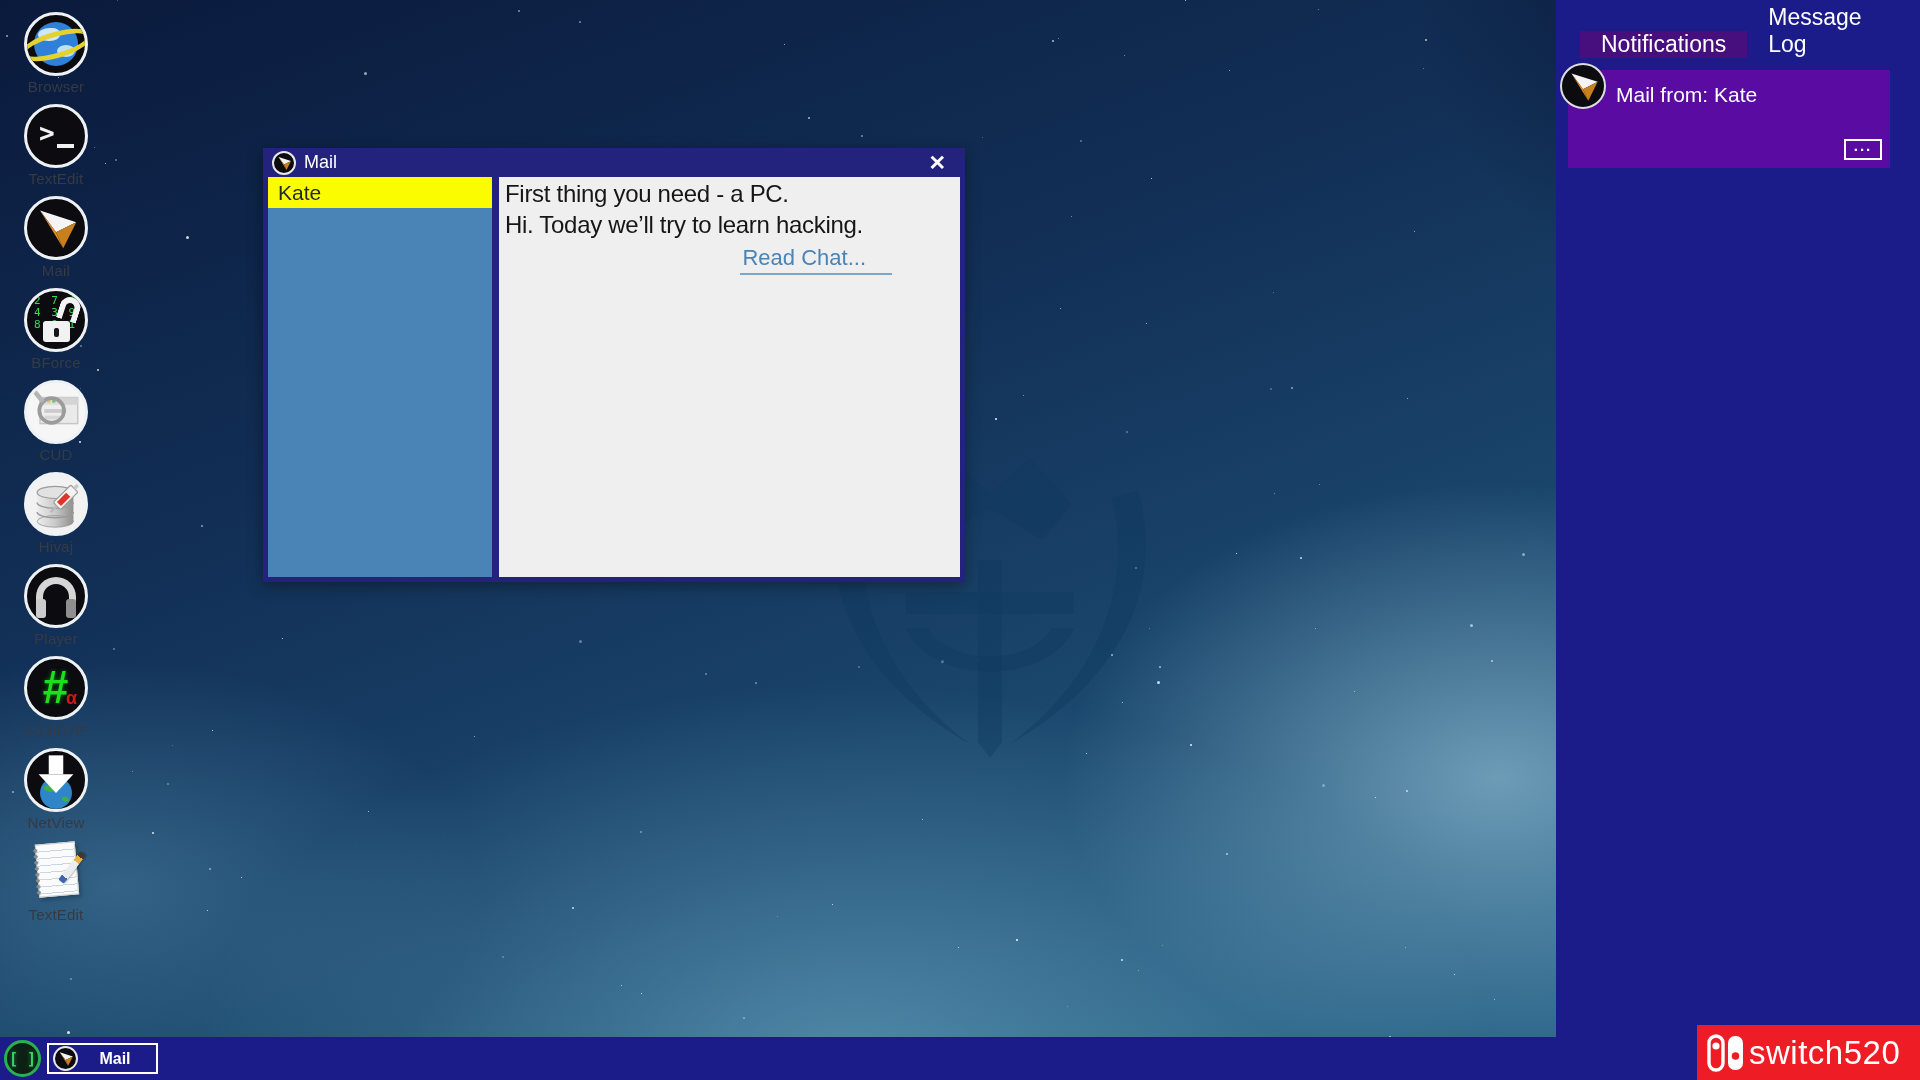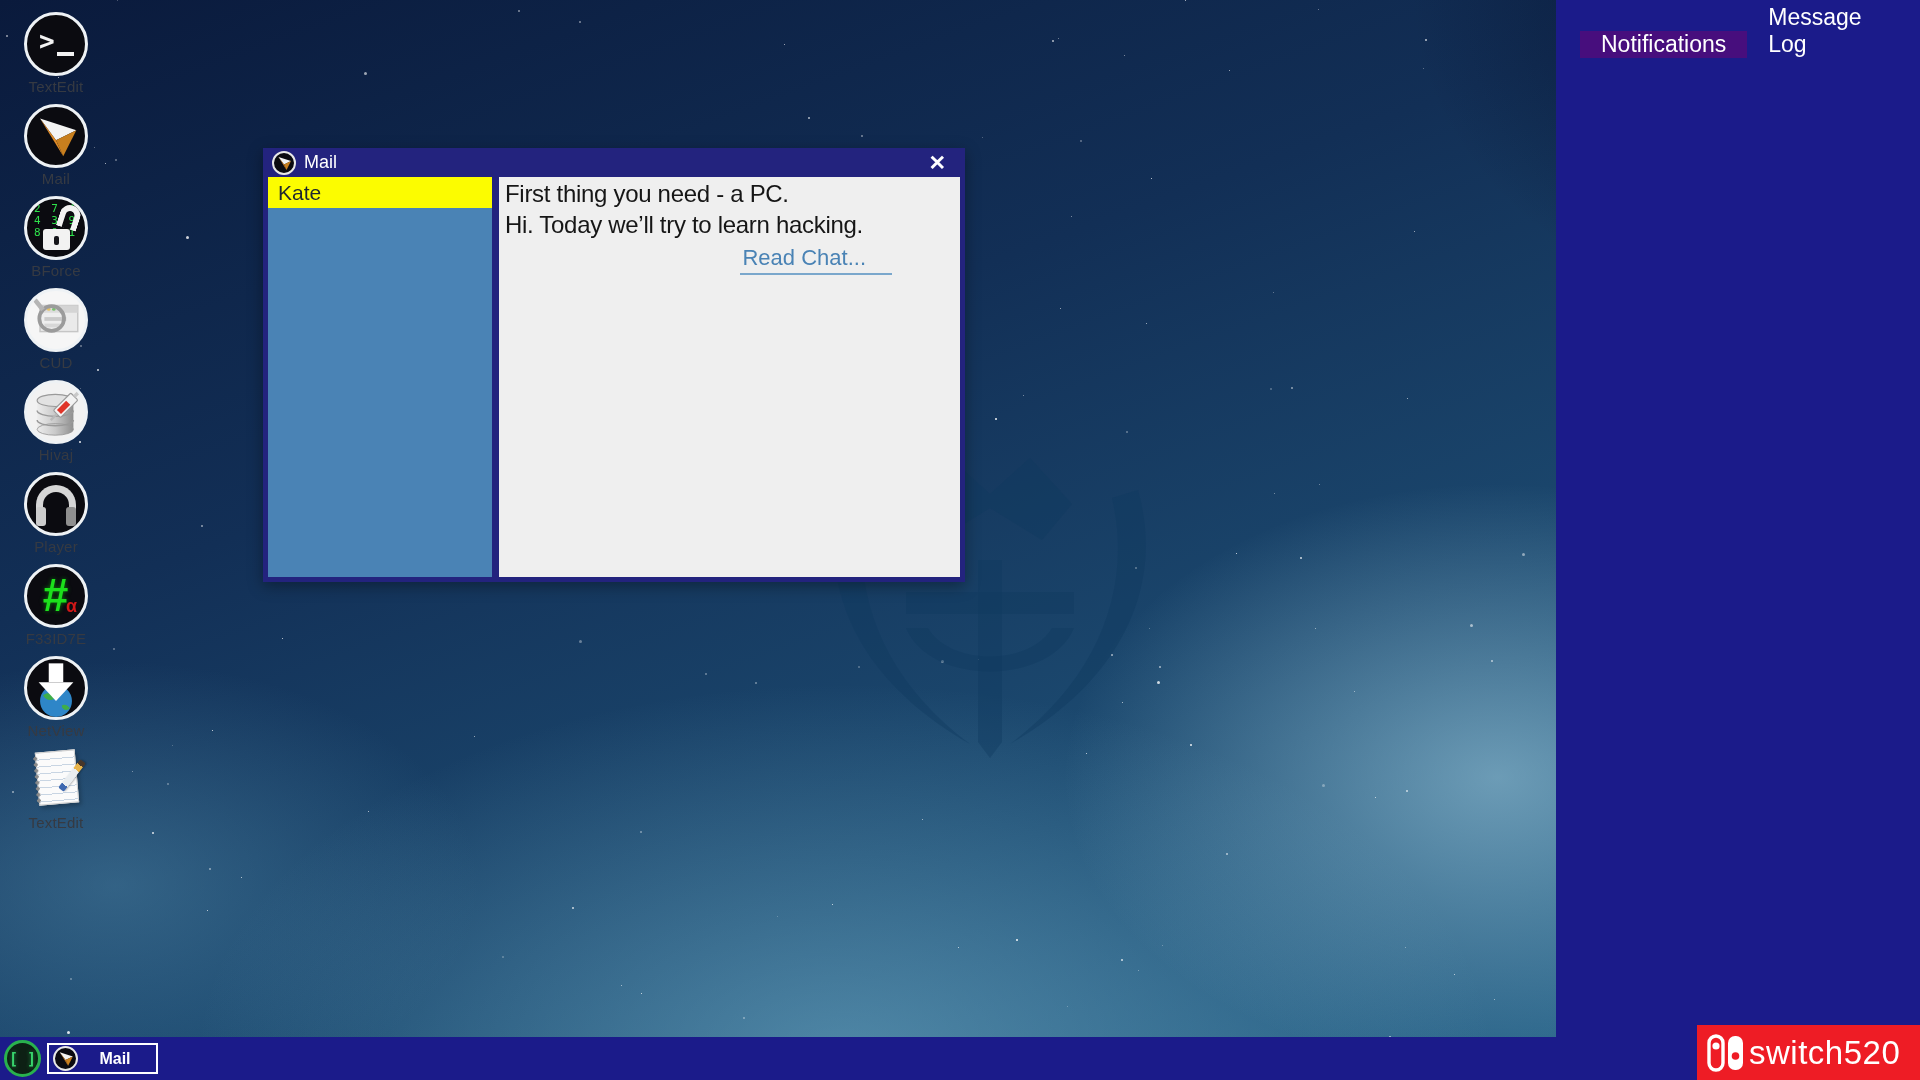--- a/index.html
+++ b/index.html
@@ -276,20 +276,29 @@
     <path d="M52,48 C26,140 64,236 180,302 C96,240 56,150 78,56 Z"></path>
     <path d="M348,48 C374,140 336,236 220,302 C304,240 344,150 322,56 Z"></path>
     <path d="M188,118 h24 v182 l-12,16 l-12,-16 Z"></path>
     <path d="M116,150 h168 v22 h-168 Z"></path>
     <path d="M116,186 C140,244 260,244 284,186 L262,186 C240,224 160,224 138,186 Z"></path>
   </g>
 </svg>
 
 <div class="icon-col">
 
+  <div class="icon-cell">
+    <div class="dicon">
+      <div class="gb-globe"></div>
+        <div class="gb-land1"></div>
+        <div class="gb-land2"></div>
+        <div class="gb-ring"></div>
+    </div>
+    <div class="dlabel">Browser</div>
+  </div>
 
   <div class="icon-cell">
     <div class="dicon">
       <span class="t-prompt">&gt;</span>
         <span class="t-cursor"></span>
     </div>
     <div class="dlabel">TextEdit</div>
   </div>
 
   <div class="icon-cell">
@@ -426,20 +435,31 @@
       </div>
     </div>
   </div>
 </div>
 
 <div class="side-panel">
   <div class="sp-tabs">
     <div class="sp-tab active">Notifications</div>
     <div class="sp-tab">Message Log</div>
   </div>
+  <div class="sp-card">
+    <div class="sp-card-icon">
+      <svg class="plane" viewBox="0 0 40 40">
+          <polygon points="9,8 34,16 20,23" fill="#f4f4f4"></polygon>
+          <polygon points="9,8 20,23 25,34" fill="#e08b28"></polygon>
+          <polygon points="20,23 34,16 25,34" fill="#c87f1e"></polygon>
+        </svg>
+    </div>
+    <div class="sp-card-text">Mail from: Kate</div>
+    <div class="sp-more">...</div>
+  </div>
 </div>
 
 <div class="taskbar">
   <div class="start-btn">[ ]</div>
   <div class="tb-app">
     <div class="mini-mail">
       <svg class="plane" viewBox="0 0 40 40">
           <polygon points="9,8 34,16 20,23" fill="#f4f4f4"></polygon>
           <polygon points="9,8 20,23 25,34" fill="#e08b28"></polygon>
           <polygon points="20,23 34,16 25,34" fill="#c87f1e"></polygon>

